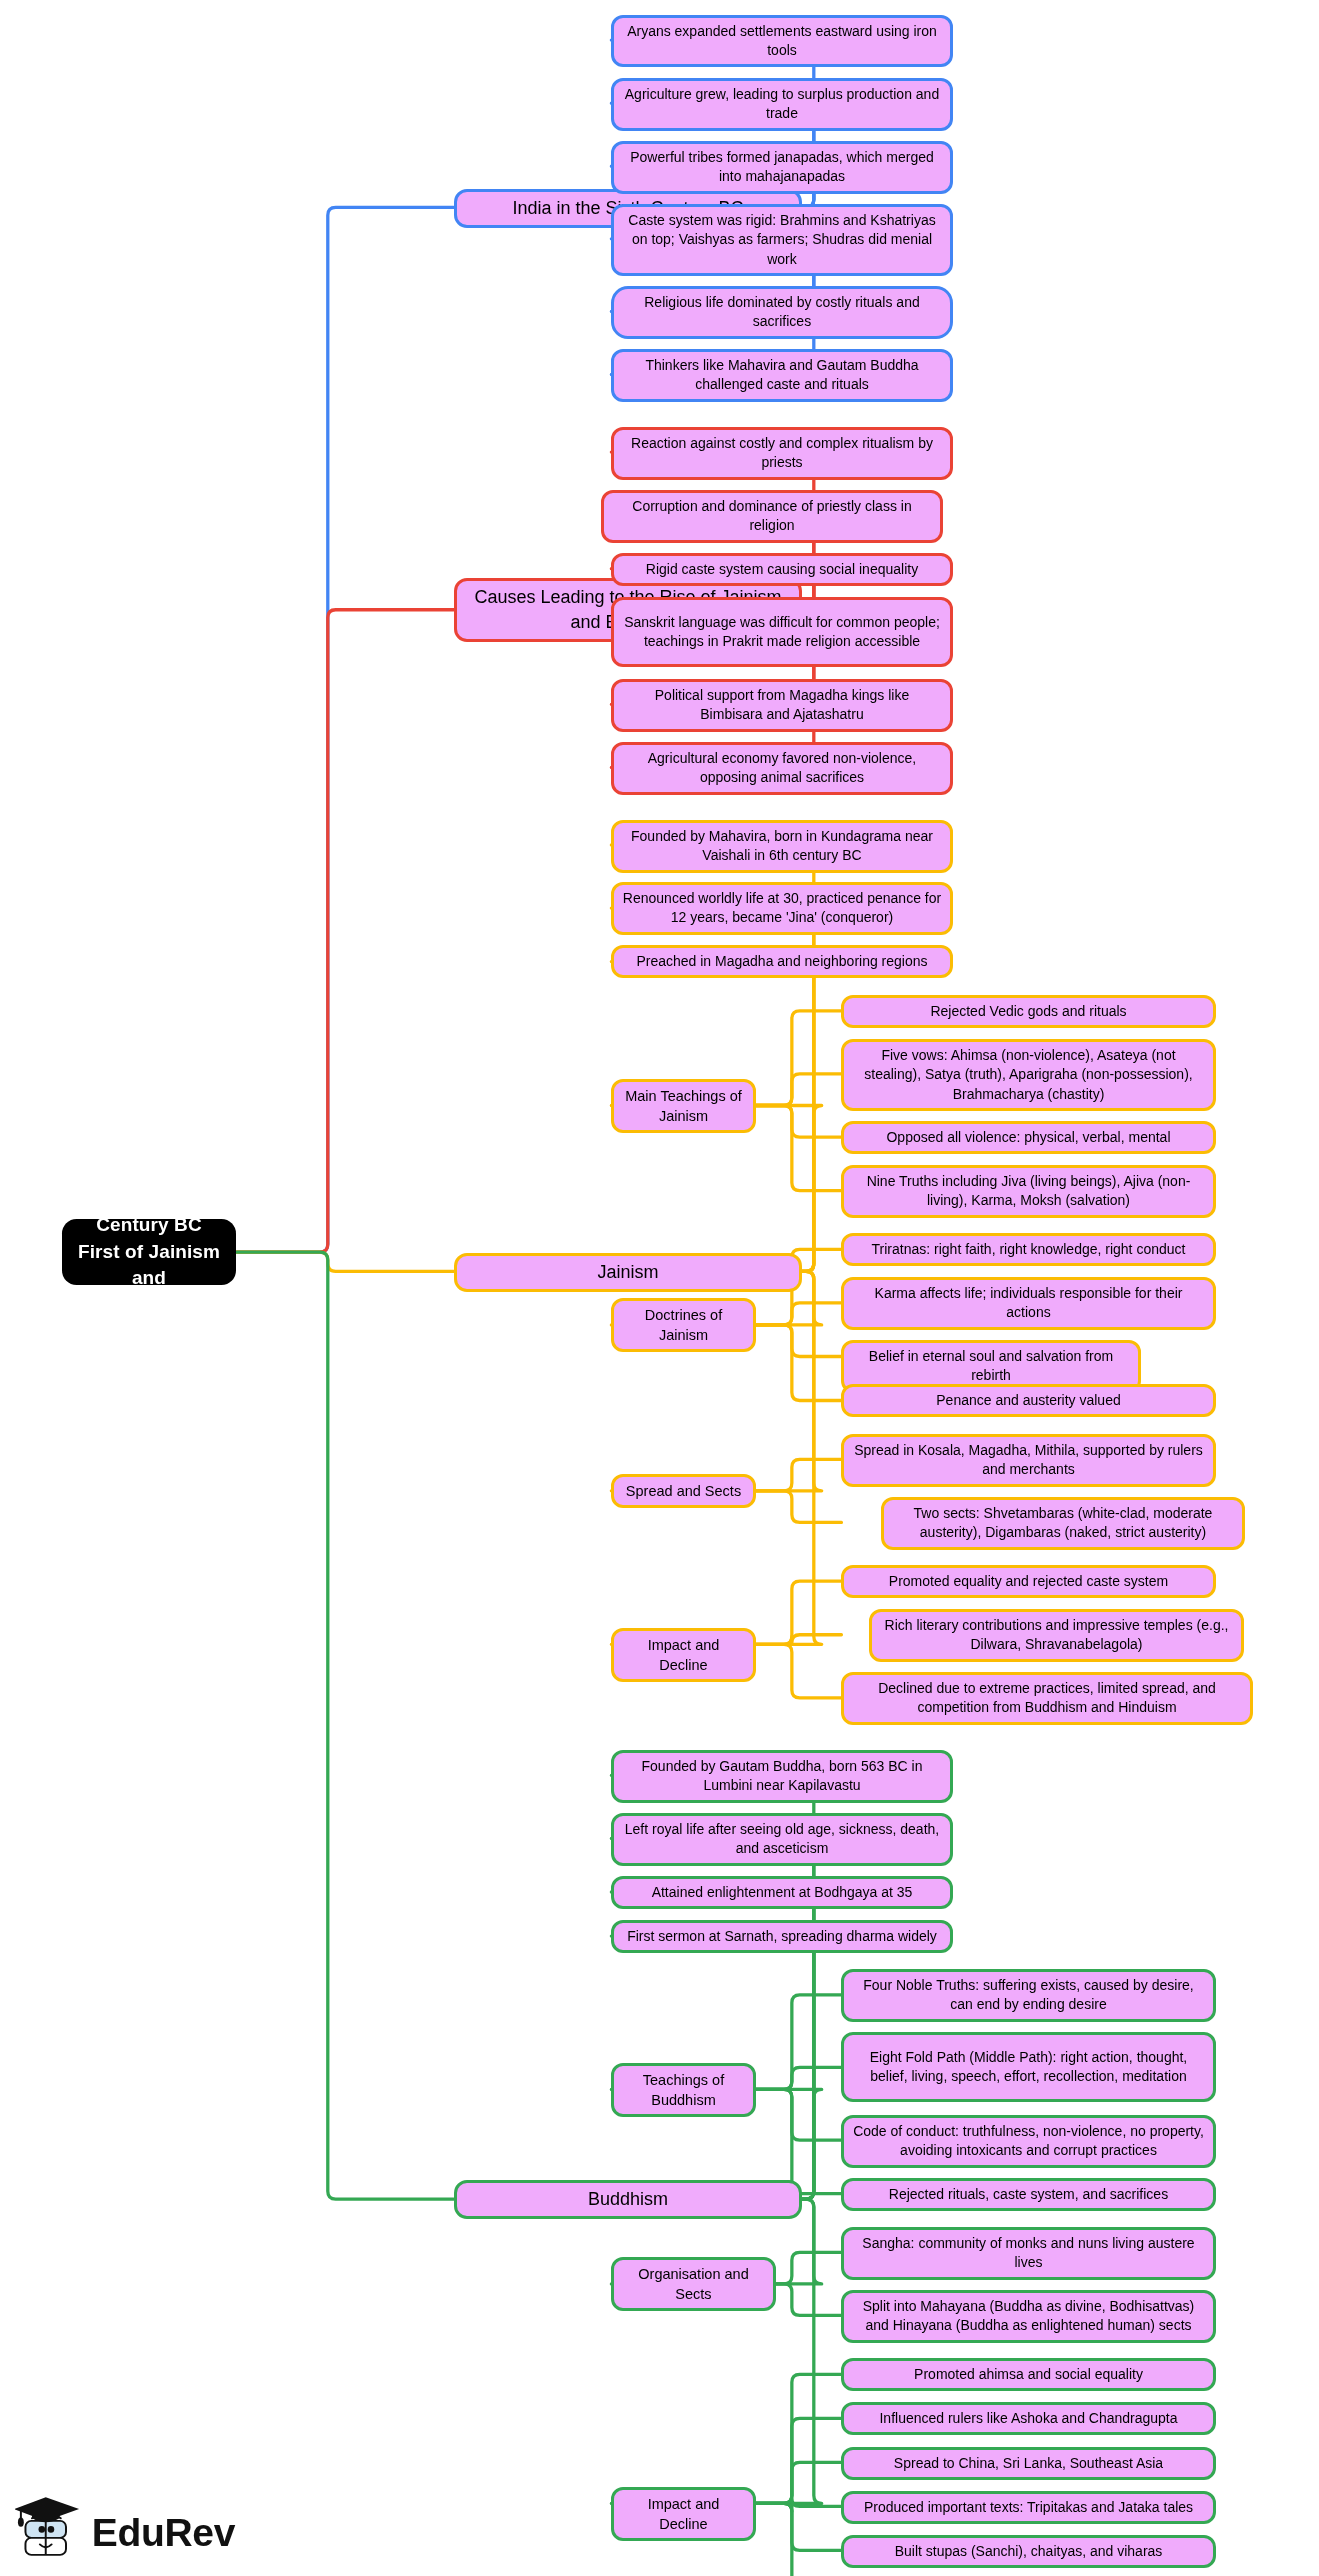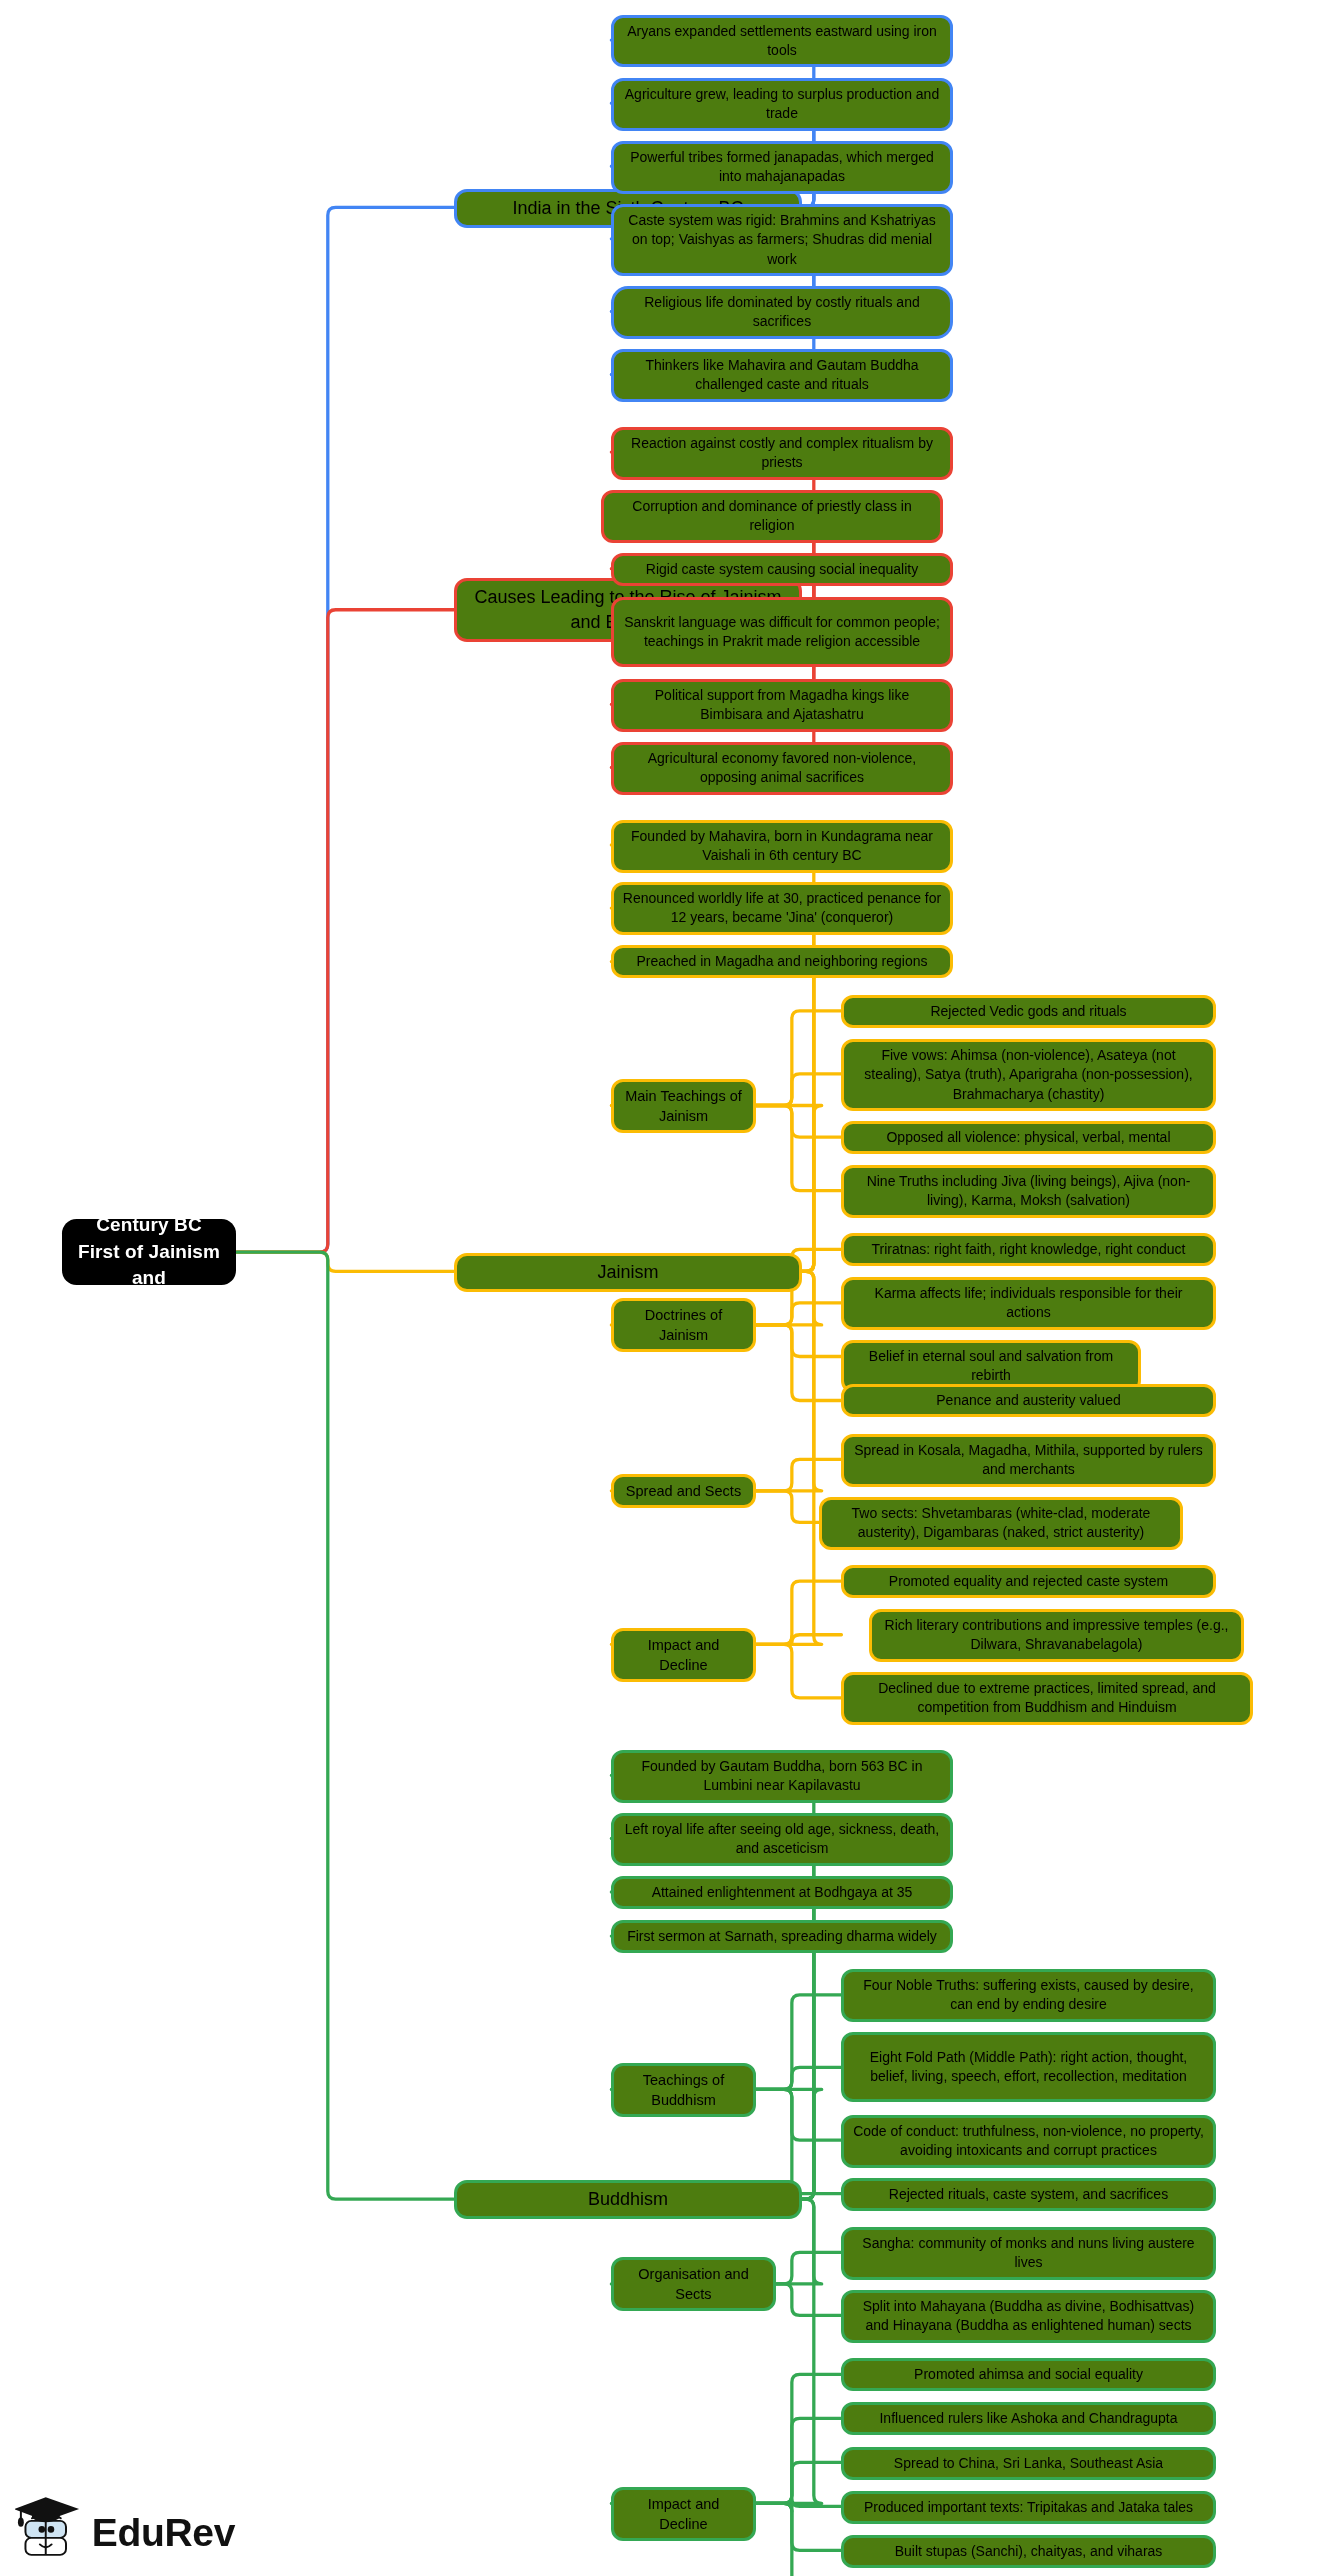--- a/index.html
+++ b/index.html
@@ -25,21 +25,21 @@
     position: absolute;
     left: 0; top: 0;
     width: 1320px;
     height: 2576px;
     pointer-events: none;
   }
 
   .node {
     position: absolute;
     box-sizing: border-box;
-    background: #4d7c0f;
+    background: #f0abfc;
     border-style: solid;
     border-width: 3.3px;
     border-radius: 12px;
     display: flex;
     align-items: center;
     justify-content: center;
     text-align: center;
     padding: 4px 8px;
     line-height: 1.38;
     color: #000000;
@@ -248,21 +248,21 @@
       </div>
       <div class="node leaf c-amber" style="left: 841px; top: 1384px; width: 375px; min-height: 32px;">
         <span>Penance and austerity valued</span>
       </div>
       <div class="node sub c-amber" style="left: 611px; top: 1474px; width: 145px; min-height: 33px;">
         <span>Spread and Sects</span>
       </div>
       <div class="node leaf c-amber" style="left: 841px; top: 1434px; width: 375px; min-height: 51px;">
         <span>Spread in Kosala, Magadha, Mithila, supported by rulers and merchants</span>
       </div>
-      <div class="node leaf c-amber" style="left: 819px; top: 1497px; width: 364px; min-height: 51px;">
+      <div class="node leaf c-amber" style="left: 881px; top: 1497px; width: 364px; min-height: 51px;">
         <span>Two sects: Shvetambaras (white-clad, moderate austerity), Digambaras (naked, strict austerity)</span>
       </div>
       <div class="node sub c-amber" style="left: 611px; top: 1628px; width: 145px; min-height: 33px;">
         <span>Impact and Decline</span>
       </div>
       <div class="node leaf c-amber" style="left: 841px; top: 1565px; width: 375px; min-height: 32px;">
         <span>Promoted equality and rejected caste system</span>
       </div>
       <div class="node leaf c-amber" style="left: 841px; top: 1609px; width: 375px; min-height: 51px; margin-left: 28px;">
         <span>Rich literary contributions and impressive temples (e.g., Dilwara, Shravanabelagola)</span>

